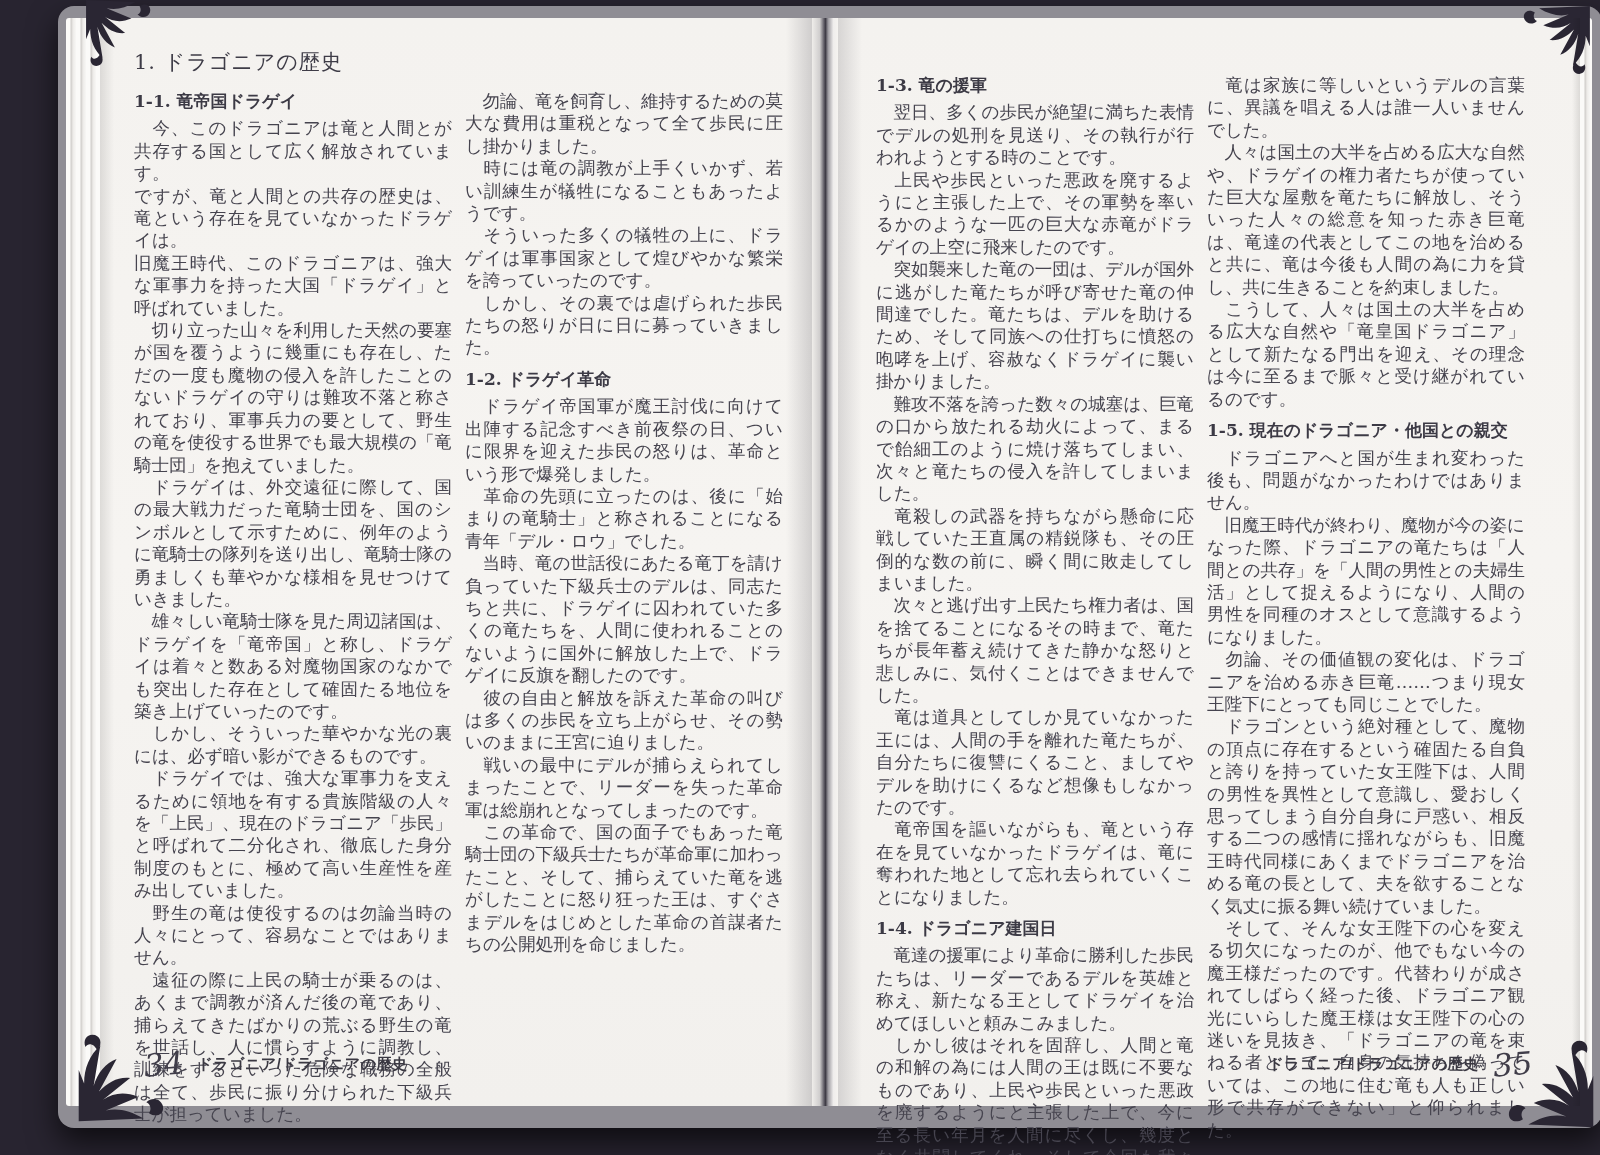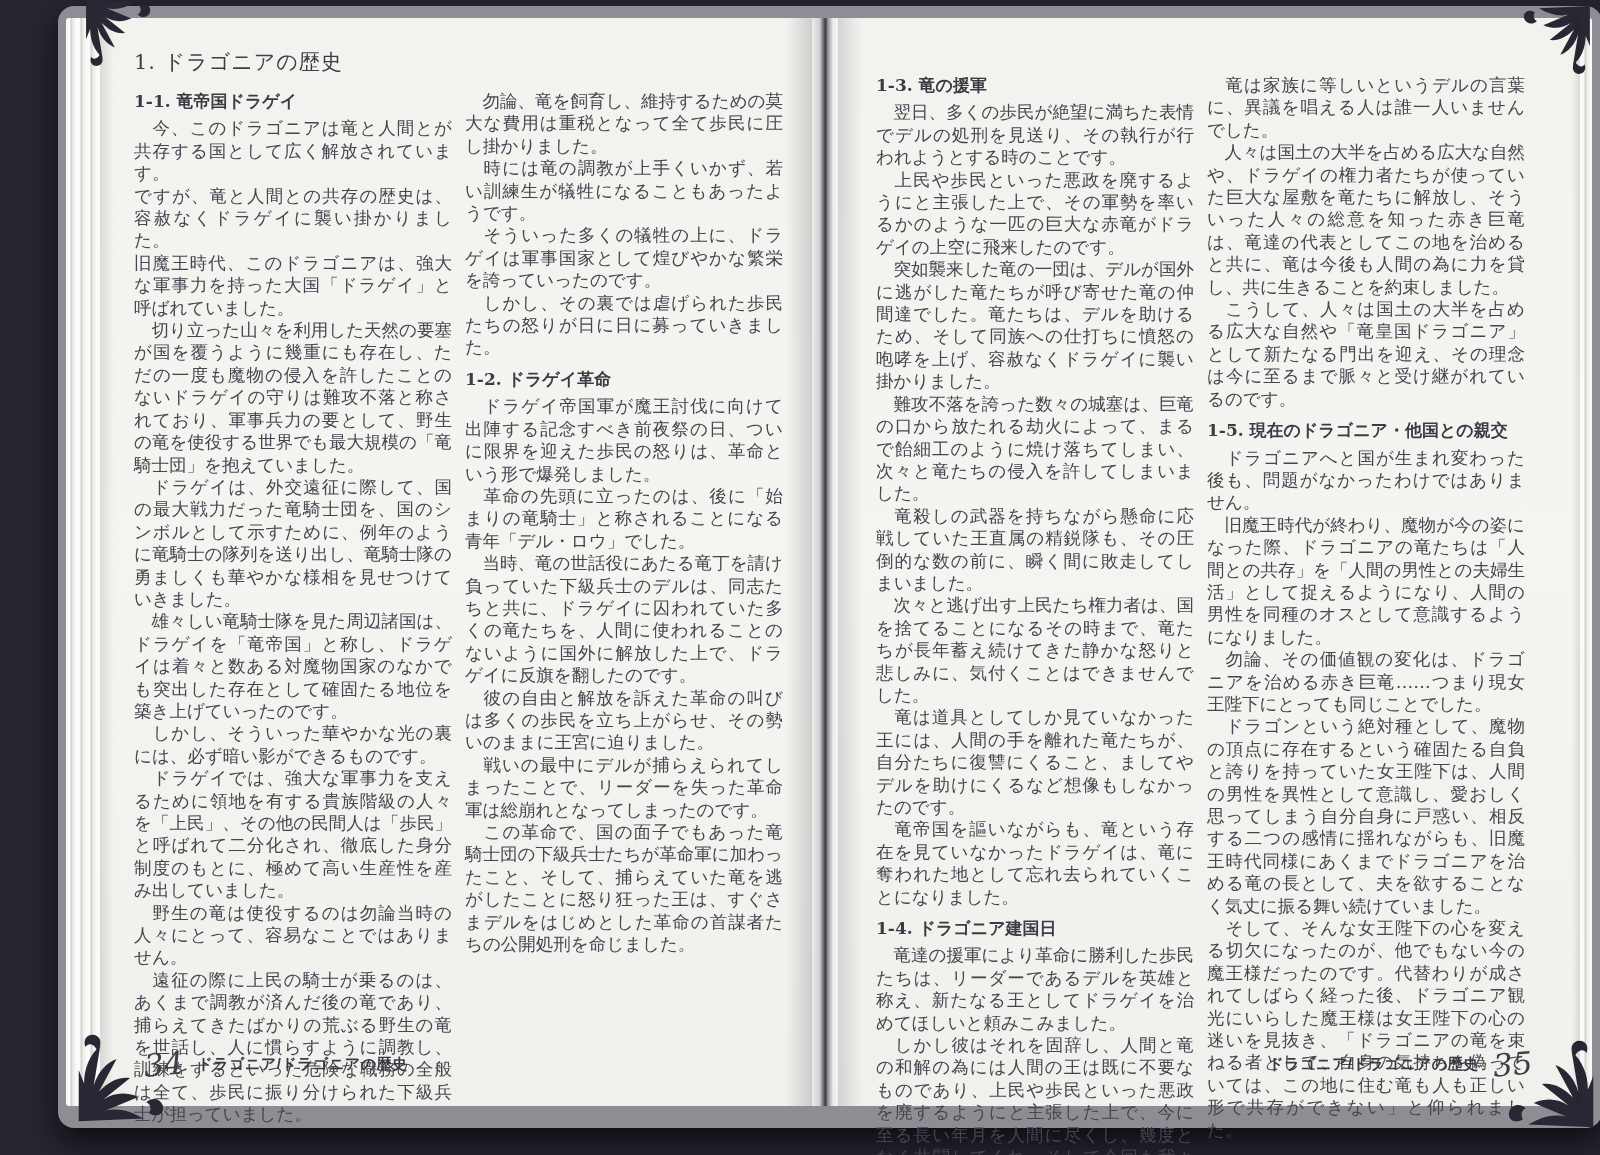--- a/index.html
+++ b/index.html
@@ -116,27 +116,27 @@
         </g>
       </svg>
     </div>
 
     <h1 class="chapter-title">1. ドラゴニアの歴史</h1>
 
     <div class="cols">
       <div class="col">
         <h2 class="sec-heading first">1-1. 竜帝国ドラゲイ</h2>
         <p>　今、このドラゴニアは竜と人間とが共存する国として広く解放されています。</p>
-        <p>ですが、竜と人間との共存の歴史は、容赦なくドラゲイに襲い掛かりました。</p>
+        <p>ですが、竜と人間との共存の歴史は、竜という存在を見ていなかったドラゲイは。</p>
         <p>旧魔王時代、このドラゴニアは、強大な軍事力を持った大国「ドラゲイ」と呼ばれていました。</p>
         <p>　切り立った山々を利用した天然の要塞が国を覆うように幾重にも存在し、ただの一度も魔物の侵入を許したことのないドラゲイの守りは難攻不落と称されており、軍事兵力の要として、野生の竜を使役する世界でも最大規模の「竜騎士団」を抱えていました。</p>
         <p>　ドラゲイは、外交遠征に際して、国の最大戦力だった竜騎士団を、国のシンボルとして示すために、例年のように竜騎士の隊列を送り出し、竜騎士隊の勇ましくも華やかな様相を見せつけていきました。</p>
         <p>　雄々しい竜騎士隊を見た周辺諸国は、ドラゲイを「竜帝国」と称し、ドラゲイは着々と数ある対魔物国家のなかでも突出した存在として確固たる地位を築き上げていったのです。</p>
         <p>　しかし、そういった華やかな光の裏には、必ず暗い影ができるものです。</p>
-        <p>　ドラゲイでは、強大な軍事力を支えるために領地を有する貴族階級の人々を「上民」、その他の民間人は「歩民」と呼ばれて二分化され、徹底した身分制度のもとに、極めて高い生産性を産み出していました。</p>
+        <p>　ドラゲイでは、強大な軍事力を支えるために領地を有する貴族階級の人々を「上民」、現在のドラゴニア「歩民」と呼ばれて二分化され、徹底した身分制度のもとに、極めて高い生産性を産み出していました。</p>
         <p>　野生の竜は使役するのは勿論当時の人々にとって、容易なことではありません。</p>
         <p>　遠征の際に上民の騎士が乗るのは、あくまで調教が済んだ後の竜であり、捕らえてきたばかりの荒ぶる野生の竜を世話し、人に慣らすように調教し、訓練をするといった危険な職務の全般は全て、歩民に振り分けられた下級兵士が担っていました。</p>
       </div>
       <div class="col">
         <p>　勿論、竜を飼育し、維持するための莫大な費用は重税となって全て歩民に圧し掛かりました。</p>
         <p>　時には竜の調教が上手くいかず、若い訓練生が犠牲になることもあったようです。</p>
         <p>　そういった多くの犠牲の上に、ドラゲイは軍事国家として煌びやかな繁栄を誇っていったのです。</p>
         <p>　しかし、その裏では虐げられた歩民たちの怒りが日に日に募っていきました。</p>
         <h2 class="sec-heading">1-2. ドラゲイ革命</h2>
         <p>　ドラゲイ帝国軍が魔王討伐に向けて出陣する記念すべき前夜祭の日、ついに限界を迎えた歩民の怒りは、革命という形で爆発しました。</p>

